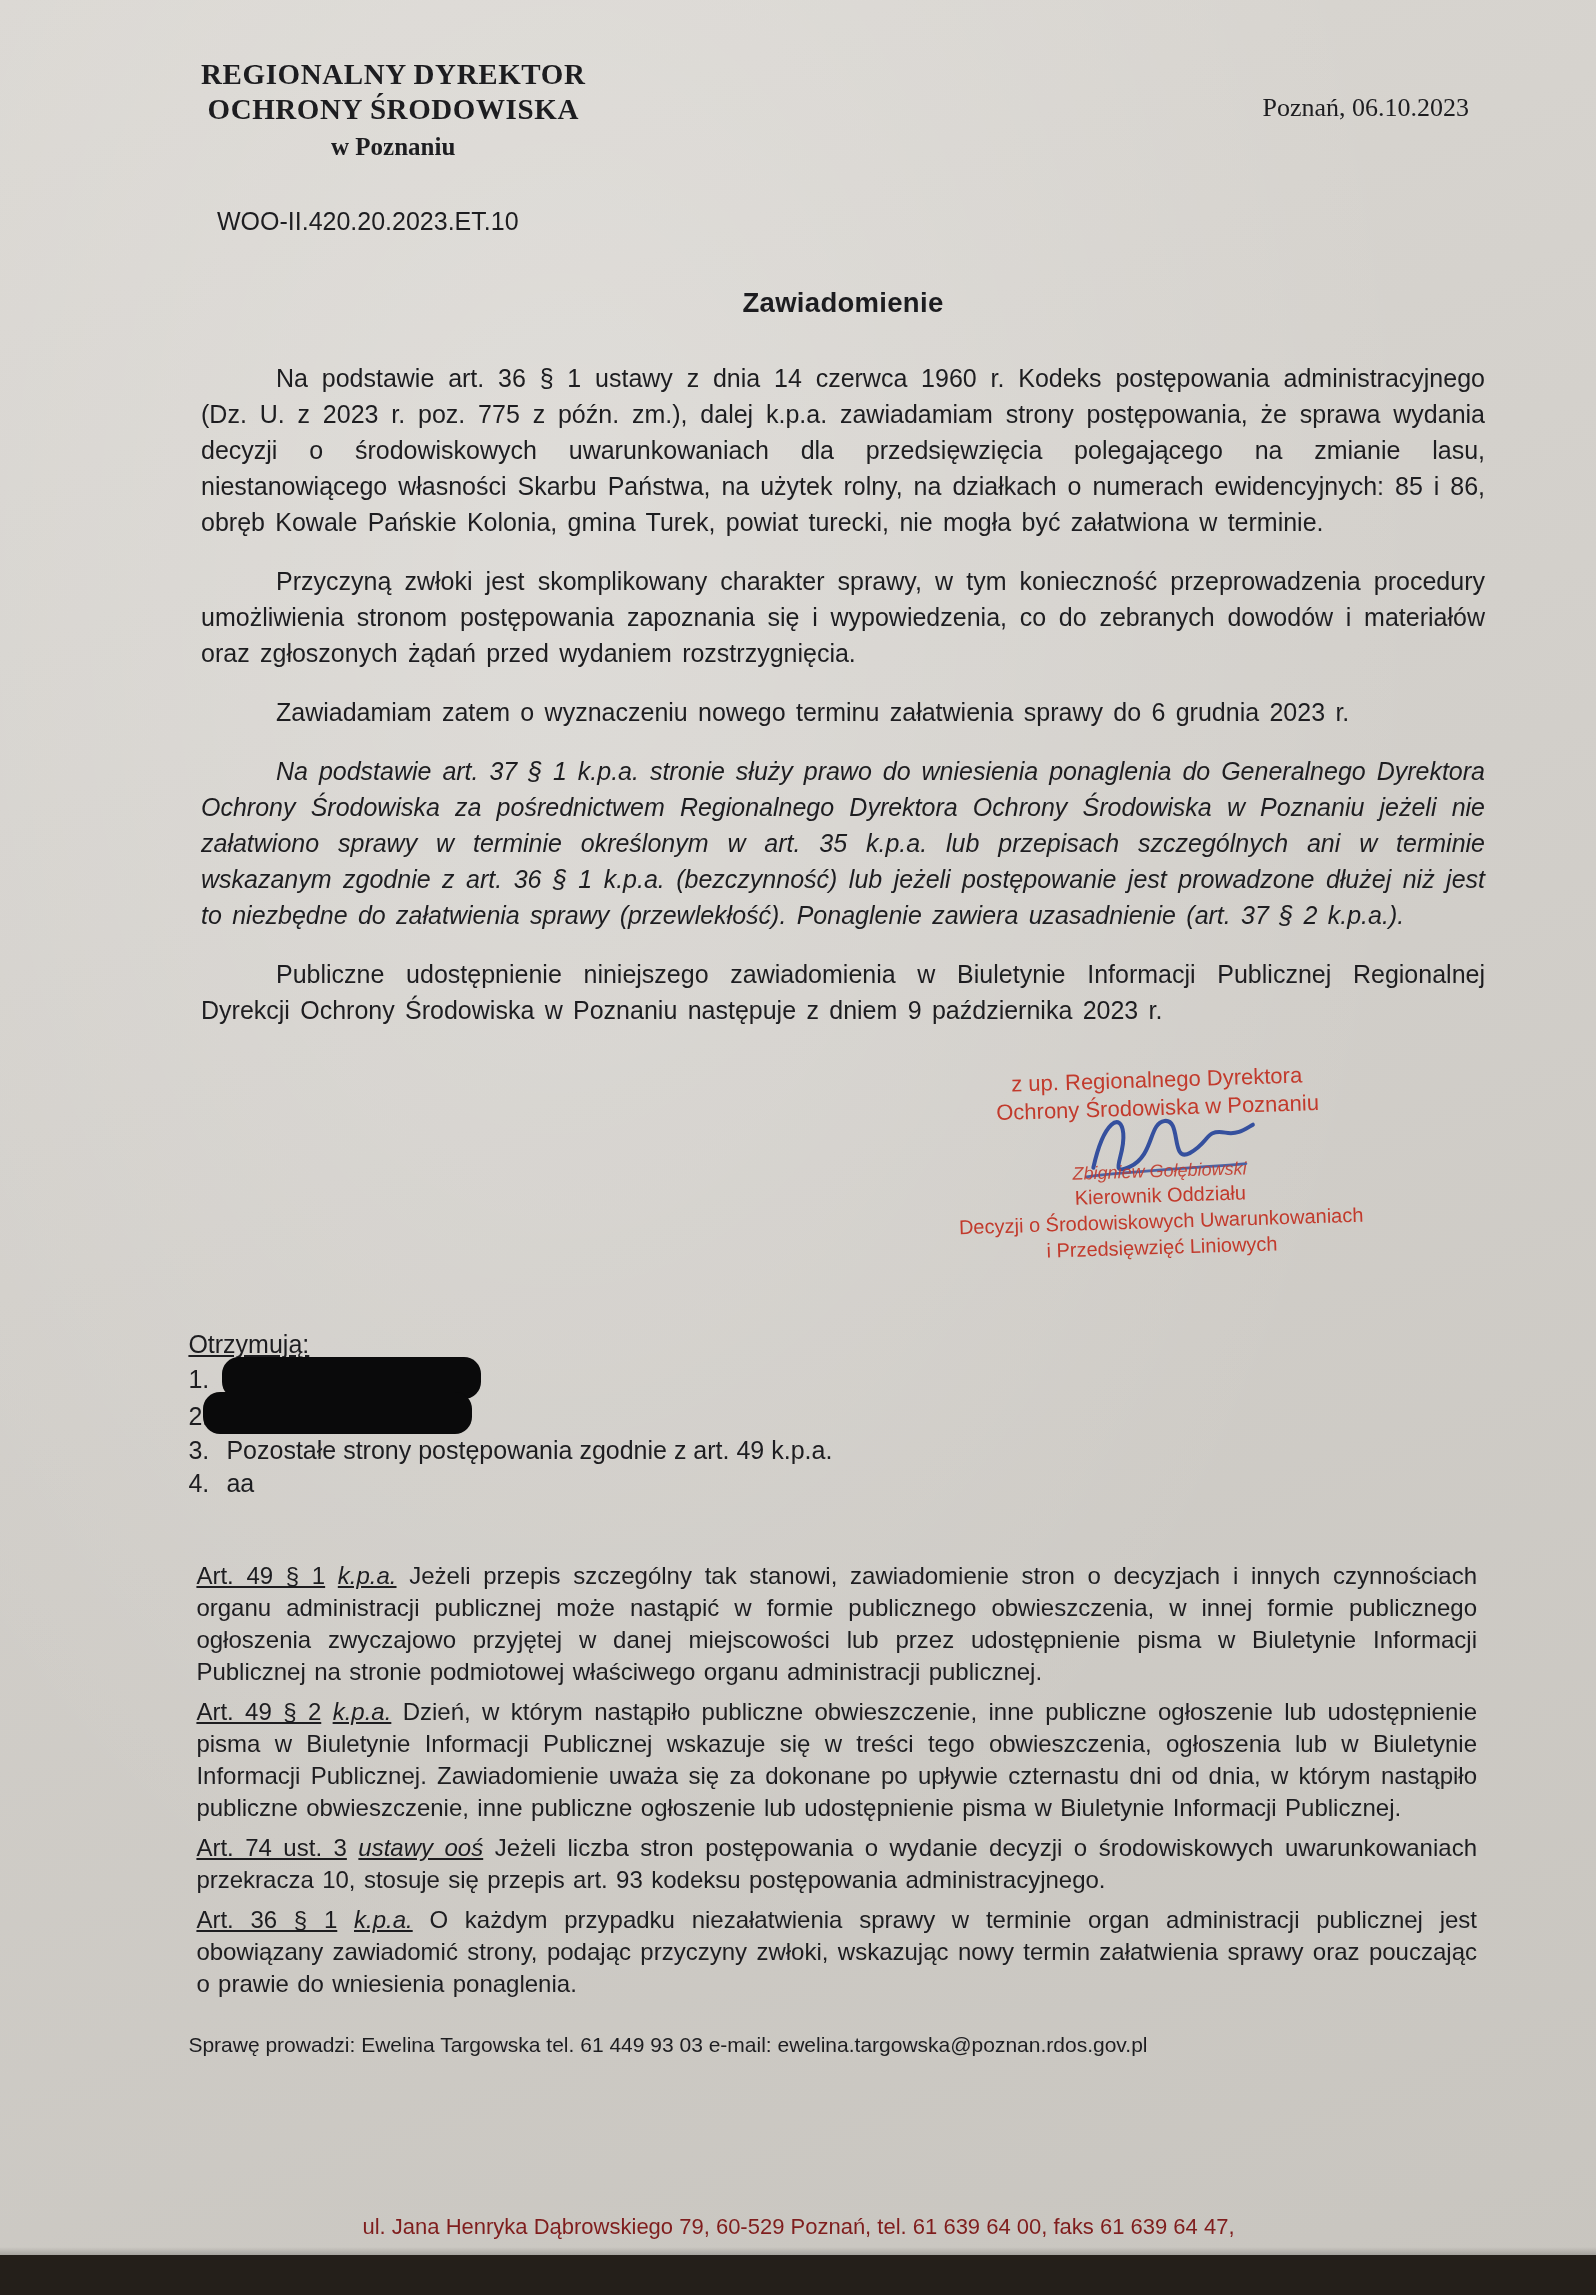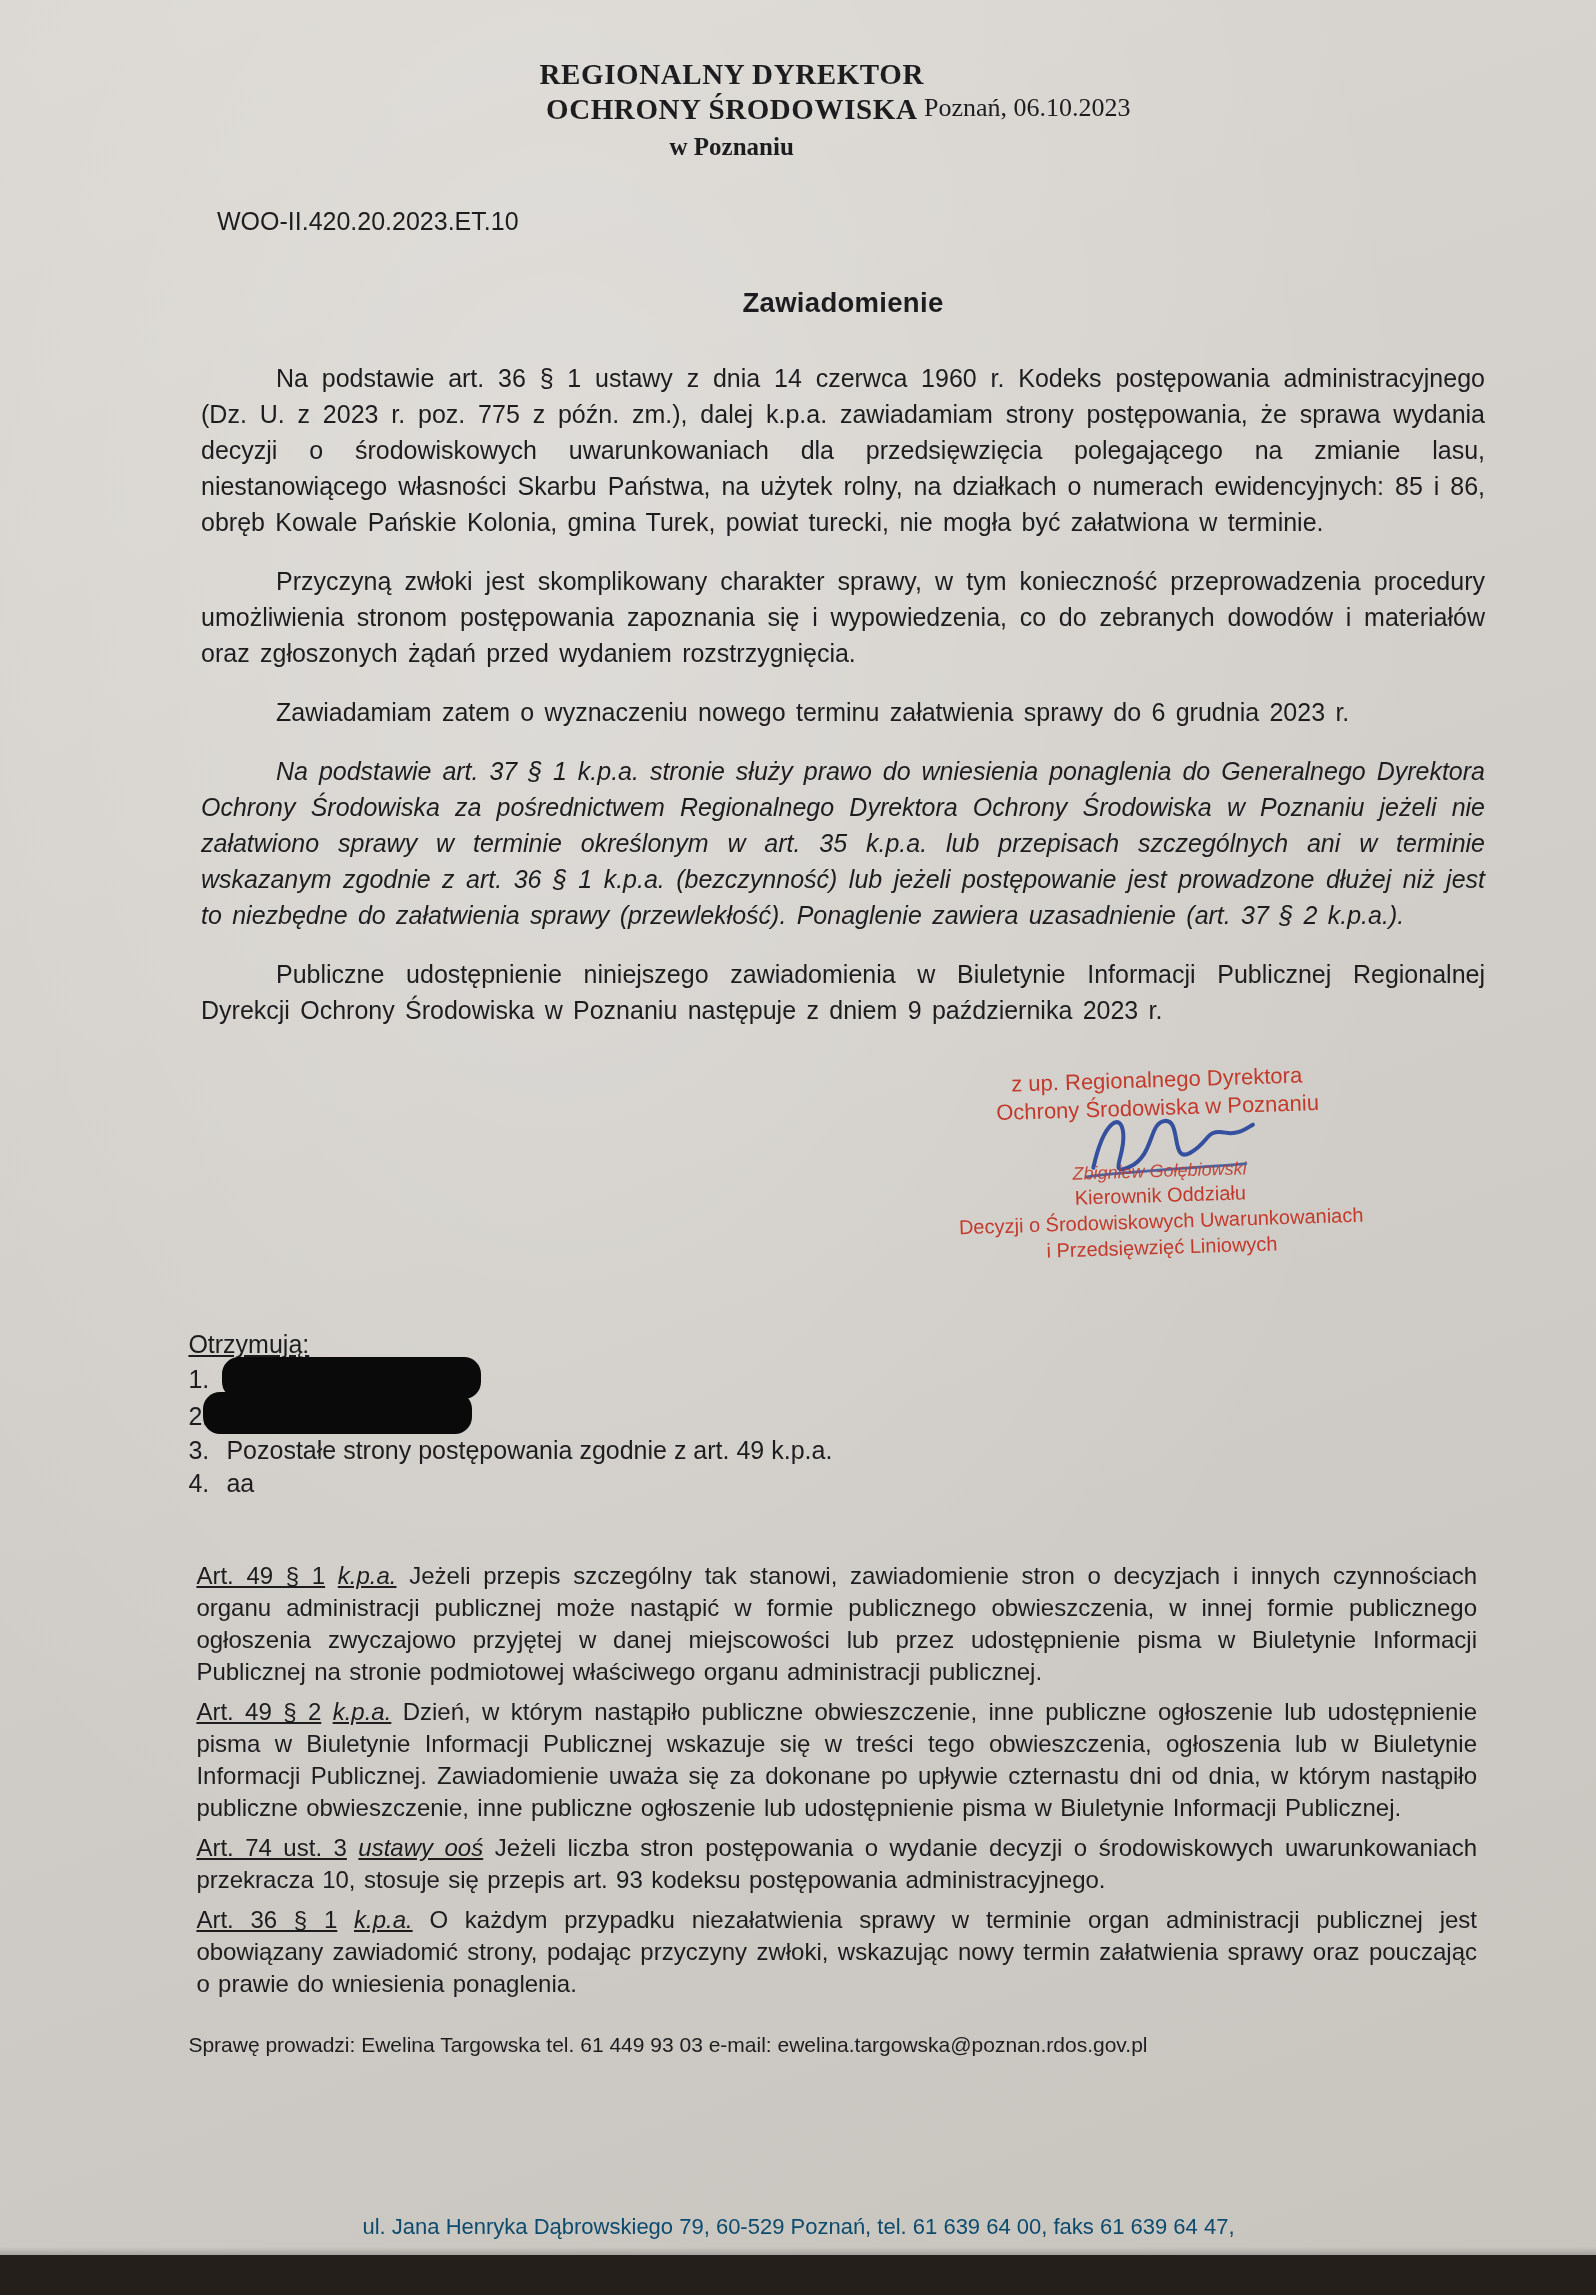--- a/index.html
+++ b/index.html
@@ -12,21 +12,21 @@
   .paper{
     position:absolute;inset:0;
     background:
       radial-gradient(ellipse at 35% 25%, rgba(255,255,255,0.22), rgba(0,0,0,0) 60%),
       linear-gradient(160deg,#dad7d2 0%, #d2cfca 45%, #c8c5bf 100%);
   }
   .content{
     position:absolute;left:201px;right:112px;top:57px;
   }
   
-  .lh-row{display:flex;justify-content:center;align-items:flex-start;}
+  .lh-row{display:flex;justify-content:space-between;align-items:flex-start;}
   .letterhead{
     text-align:center;font-family:"Liberation Serif",serif;font-weight:bold;
   }
   .lh-main{font-size:29px;line-height:35px;letter-spacing:0.6px;}
   .lh-sub{font-size:25px;line-height:31px;margin-top:4px;}
   .dateline{
     font-family:"Liberation Serif",serif;font-size:26px;margin-top:36px;margin-right:16px;white-space:nowrap;
   }
   .reference{margin-top:45px;margin-left:16px;font-size:25px;}
   .doc-title{margin-top:51px;text-align:center;font-size:27.5px;font-weight:bold;letter-spacing:0.3px;}
@@ -59,21 +59,21 @@
   .redaction.r2{width:269px;margin-left:-23px;margin-top:-6.9px;}
   
   .footnotes{margin-top:60px;margin-left:-12.6px;}
   .fn{font-size:24px;line-height:32px;text-align:justify;margin:8px;word-spacing:1.7px;}
   .fn-ref{text-decoration:underline;}
   .fn-ref2{text-decoration:underline;font-style:italic;}
   .case-line{margin-top:33px;margin-left:-12.6px;font-size:21px;}
   
   .footer{
     position:absolute;left:0;right:0;bottom:53px;text-align:center;
-    font-size:22px;line-height:30px;color:#0c4a6e;
+    font-size:22px;line-height:30px;color:#7f1d1d;
   }
   .bottom-strip{position:absolute;left:0;right:0;bottom:0;height:40px;background:#241f1a;}
   .strip-fade{position:absolute;left:0;right:0;bottom:40px;height:8px;background:linear-gradient(180deg,rgba(0,0,0,0),rgba(0,0,0,0.18));}
 </style>
 </head>
 <body>
 
 <div class="paper"></div>
 
 <div class="content">

